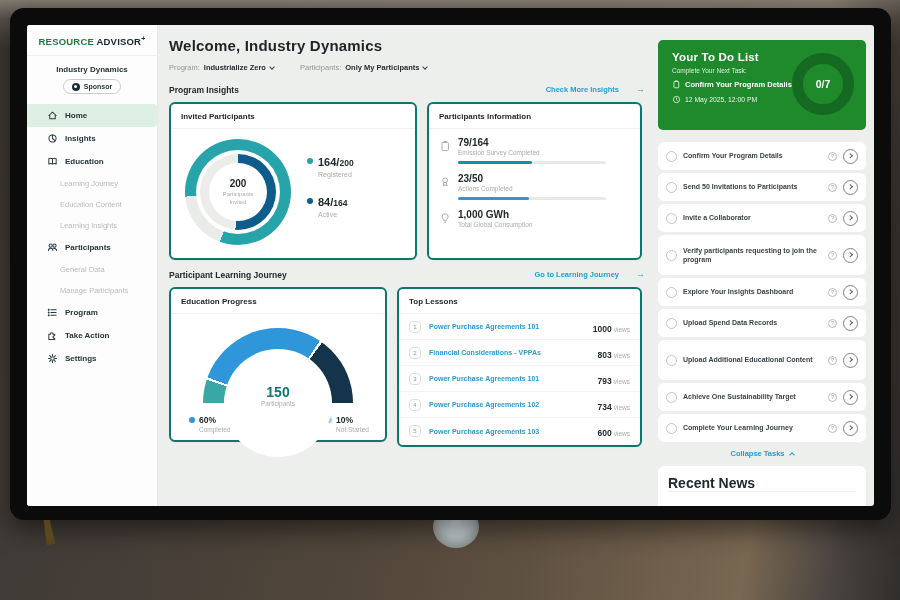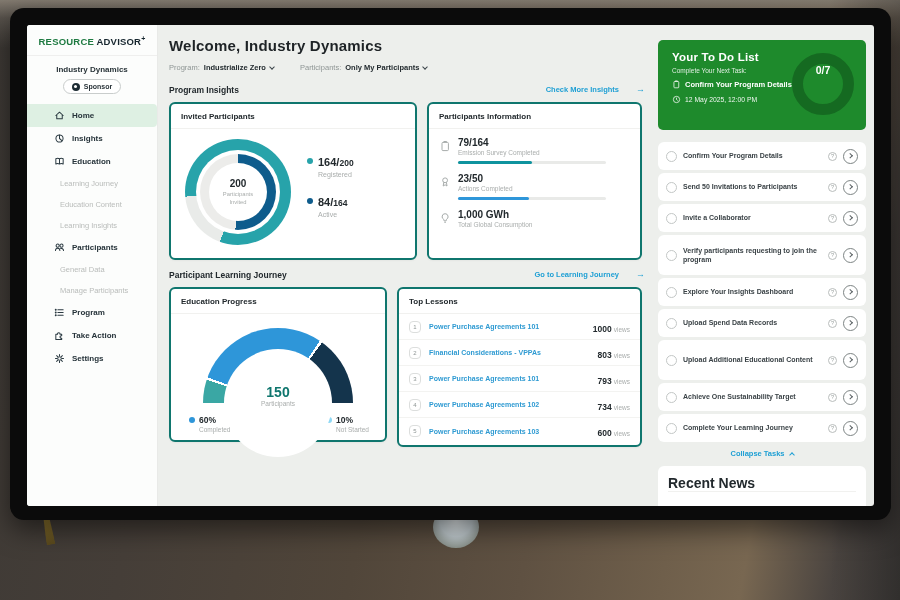--- a/index.html
+++ b/index.html
@@ -24,21 +24,21 @@
   .sidebar { width:131px; background:#fcfdfc; border-right:1px solid #e9eae8; padding-top:10px; flex:none; }
   .logo { text-align:center; font-size:9.5px; font-weight:bold; letter-spacing:.2px; padding-bottom:8px; border-bottom:1px solid #efefee; }
   .logo .lg { color:#1e7a41; }
   .logo .ld { color:#16262e; }
   .logo sup { font-size:7px; color:#16262e; }
   .org { text-align:center; font-size:8px; font-weight:bold; color:#283338; margin-top:9px; }
   .sponsor { margin:5px auto 10px; width:58px; height:15px; border:1px solid #c9cdcc; border-radius:8px;
     display:flex; align-items:center; justify-content:center; gap:4px; font-size:7px; font-weight:bold; color:#2a343a; background:#fff; }
   .sponsor .sp-ic { width:8px; height:8px; border-radius:50%; background:#1c2b33; position:relative; }
   .sponsor .sp-ic:after { content:""; position:absolute; left:2.5px; top:2.5px; width:3px; height:3px; border-radius:50%; background:#fff; }
-  .nav-item { display:flex; align-items:center; gap:7px; height:23px; padding-left:27px;
+  .nav-item { display:flex; align-items:center; gap:7px; height:23px; padding-left:20px;
     font-size:8px; font-weight:bold; color:#26333a; cursor:pointer; }
   .nav-item.active { background:#def0e3; border-radius:0 4px 4px 0; }
   .nav-item svg { width:11px; height:11px; stroke:#2b3a42; fill:none; stroke-width:1.1; stroke-linecap:round; stroke-linejoin:round; }
   .nav-sub { height:21px; padding-left:33px; font-size:7.5px; color:#b9bcba; display:flex; align-items:center; cursor:pointer; }
 
   
   .main { width:496px; flex:none; padding:12px 9px 0 11px; }
   .page-title { font-size:15px; font-weight:bold; color:#1e2326; letter-spacing:.2px; margin-bottom:9px; }
   .filters { display:flex; gap:26px; margin-bottom:13px; }
   .filter { display:flex; align-items:center; gap:4px; font-size:7.5px; cursor:pointer; }
@@ -109,21 +109,21 @@
 
   
   .rightpanel { width:220px; flex:none; padding:15px 8px 0 4px; }
   .todo-head { position:relative; background:#1e8a2c; border-radius:5px; height:90px; padding:11px 14px; color:#fff; }
   .todo-title { font-size:11.5px; font-weight:bold; letter-spacing:.2px; }
   .todo-sub { font-size:6.5px; color:rgba(255,255,255,.85); margin-top:4px; }
   .todo-next { display:flex; align-items:center; gap:4px; font-size:7.5px; font-weight:bold; margin-top:6px; }
   .todo-date { display:flex; align-items:center; gap:4px; font-size:6.8px; margin-top:6px; color:rgba(255,255,255,.92); }
   .todo-head svg { width:9px; height:9px; stroke:#fff; fill:none; stroke-width:1; }
   .ring { position:absolute; right:12px; top:13px; width:62px; height:62px; border-radius:50%; border:11px solid #156a21;
-    display:flex; align-items:flex-start; justify-content:center; font-size:10.5px; font-weight:bold; color:#fff; }
+    display:flex; align-items:center; justify-content:center; font-size:10.5px; font-weight:bold; color:#fff; }
   .tasks { margin-top:12px; }
   .task-row { background:#fff; border-radius:6px; display:flex; align-items:center; gap:6px; padding:0 8px; height:28px; margin-bottom:3px; cursor:pointer; }
   .task-row.tall { height:40px; }
   .task-check { width:11px; height:11px; border:1px solid #c3c7c6; border-radius:50%; flex:none; }
   .task-label { flex:1; font-size:7px; font-weight:bold; color:#3a4246; line-height:1.35; }
   .help { width:9px; height:9px; border:1px solid #b9bdbc; border-radius:50%; font-size:5.5px; color:#9aa09f;
     display:flex; align-items:center; justify-content:center; flex:none; }
   .go { width:15px; height:15px; border:1.3px solid #7d8484; border-radius:50%; display:flex; align-items:center; justify-content:center; flex:none; }
   .go .chvr { display:inline-block; width:3.5px; height:3.5px; border-right:1.3px solid #5c6365; border-bottom:1.3px solid #5c6365; transform:rotate(-45deg); margin-left:-1px; }
   .collapse { display:flex; align-items:center; justify-content:center; gap:5px; font-size:7.5px; font-weight:bold; color:#1d9fd4; height:16px; cursor:pointer; }

